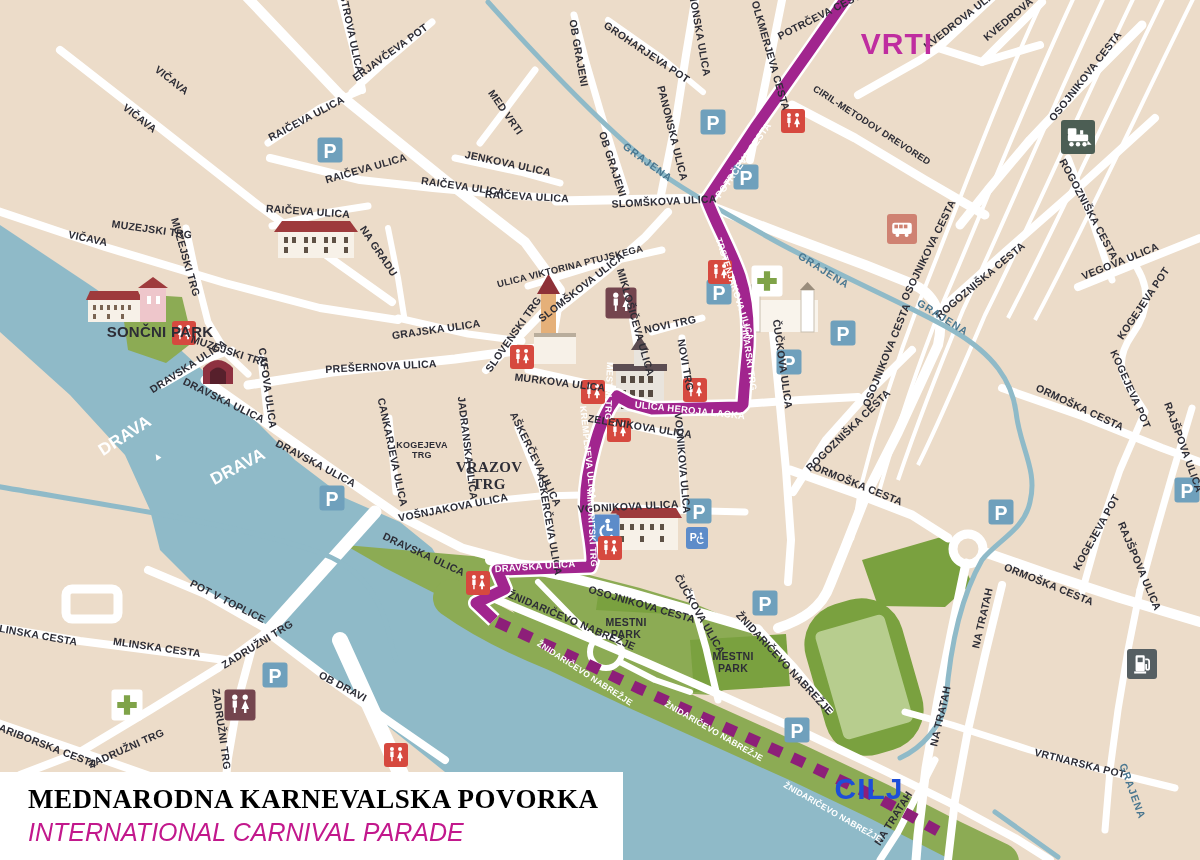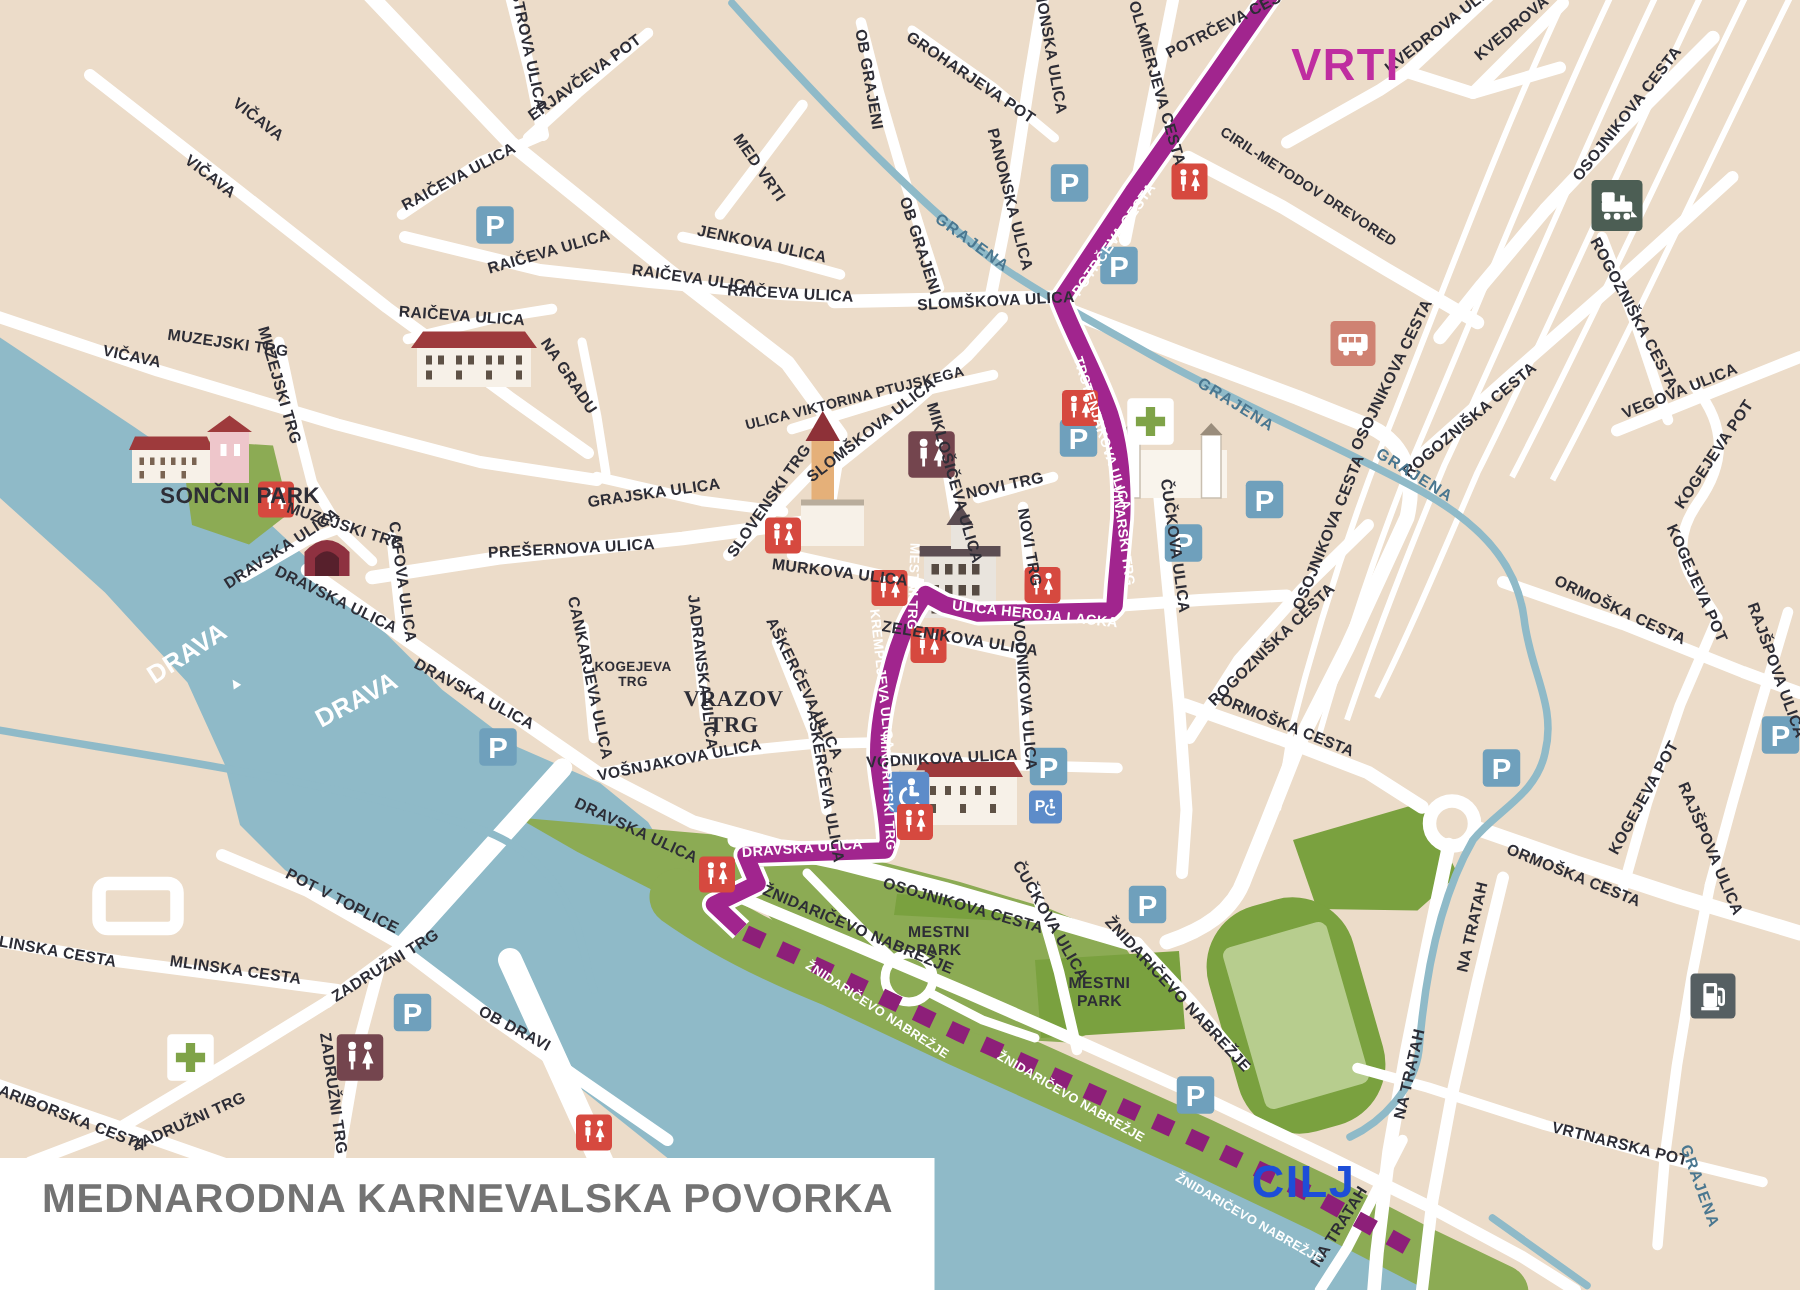--- a/index.html
+++ b/index.html
@@ -9,21 +9,21 @@
   #street-labels{position:absolute;left:0;top:0;width:1200px;height:860px;pointer-events:none;}
   .sl{position:absolute;font-size:10.5px;font-weight:bold;color:#2d2d36;white-space:nowrap;
       letter-spacing:.25px;transform-origin:center;}
   .sl-white{color:#ffffff;}
   .sl-water{color:#4a7790;letter-spacing:1px;}
   .sl-stack{display:flex;flex-direction:column;align-items:center;line-height:1.15;}
   .route-endpoint{position:absolute;font-weight:bold;font-size:30px;letter-spacing:1px;
       transform:translate(-50%,-50%);}
   .title-card{position:absolute;left:0;top:772px;width:575px;height:88px;background:#ffffff;
       padding:12px 20px 0 28px;}
-  .title-card .l1{color:#737373;font-weight:bold;font-size:27px;letter-spacing:.5px;white-space:nowrap;}
+  .title-card .l1{color:#000000;font-weight:bold;font-size:27px;letter-spacing:.5px;white-space:nowrap;font-family:Liberation Serif, serif;}
   .title-card .l2{color:#c2188c;font-style:italic;font-size:25px;font-weight:500;margin-top:3px;white-space:nowrap;}
 </style>
 </head>
 <body>
 
 <div class="stage">
 
 <svg id="map" width="1200" height="860" viewBox="0 0 1200 860">
   <defs>
     <symbol id="sym-wc" viewBox="0 0 24 24">
@@ -533,15 +533,16 @@
       <span class="sl sl-white" style="left: 749px; top: 357px; transform: translate(-50%, -50%) rotate(82deg); font-size: 9px;">VINARSKI TRG</span>
       <span class="sl sl-white" style="left: 690px; top: 410px; transform: translate(-50%, -50%) rotate(6deg); font-size: 9.5px;">ULICA HEROJA LACKA</span>
       <span class="sl sl-white" style="left: 743px; top: 160px; transform: translate(-50%, -50%) rotate(-55deg); font-size: 9.5px;">POTRČEVA CESTA</span>
     </div>
 
 <div class="route-endpoint" style="left: 897px; top: 44px; color: rgb(191, 45, 160);">VRTI</div>
 <div class="route-endpoint" style="left: 869px; top: 789px; color: #1d4ed8; text-align: right;">CILJ</div>
 
 <div class="title-card">
   <div class="l1">MEDNARODNA KARNEVALSKA POVORKA</div>
+  <div class="l2">INTERNATIONAL CARNIVAL PARADE</div>
 </div>
 
 </div>
 
 </body></html>

